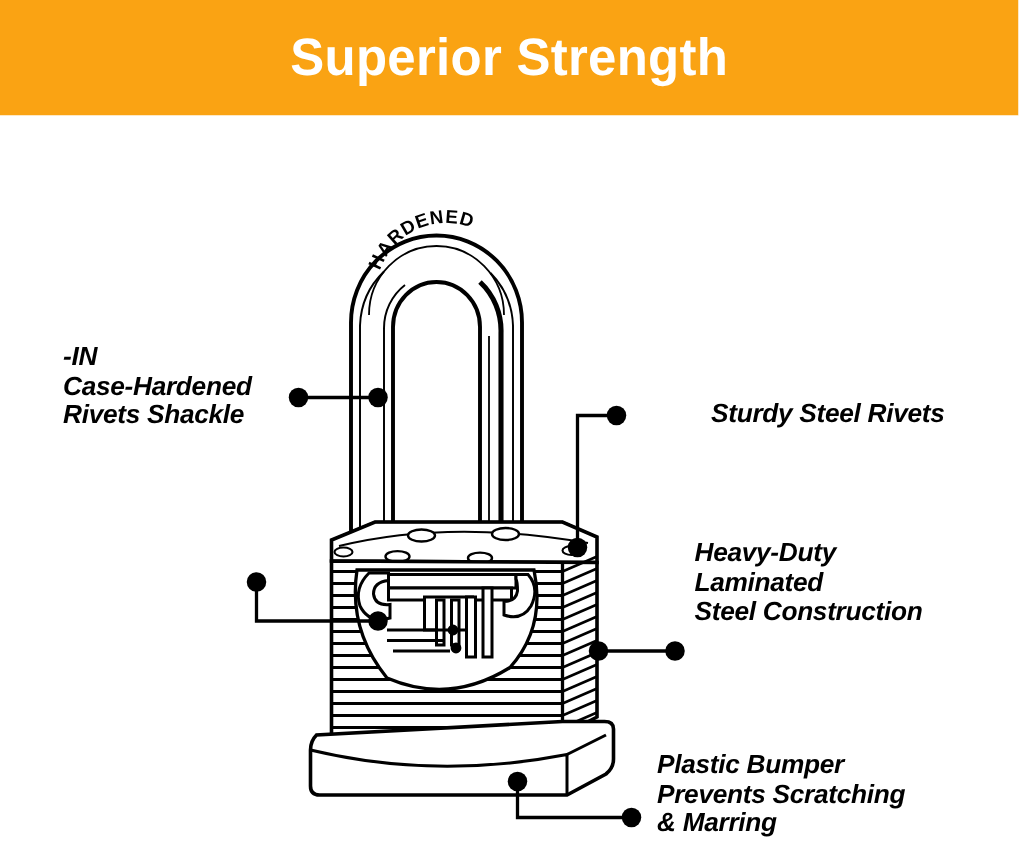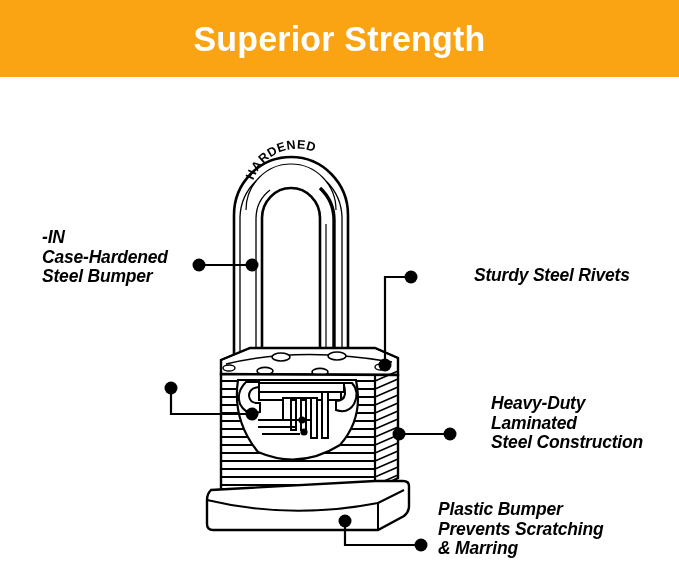--- a/index.html
+++ b/index.html
@@ -66,21 +66,21 @@
     line-height: 1.12;
     color: #000000;
     white-space: pre;
     letter-spacing: -0.2px;
   }
   .callout.right { text-align: left; }
   .callout.left  { text-align: left; }
   .co-shackle  { left: 42px;  top: 228px; }
   .co-pin      { left: 36px;  top: 376px; }
   .co-rivets   { left: 430px; top: 266px; margin-left: 44px; }
-  .co-heavy    { left: 463px; top: 394px; margin-left: 28px; }
+  .co-heavy    { left: 463px; top: 359px; }
   .co-bumper   { left: 438px; top: 485px; margin-top: 15px; }
 </style>
 </head>
 <body>
 
 <div id="page">
 
   <div class="banner">
     <div class="banner-title">Superior Strength</div>
   </div>
@@ -219,21 +219,21 @@
       <circle cx="385" cy="365" r="6.5"></circle>
       <circle cx="399" cy="434" r="6.5"></circle>
       <circle cx="450" cy="434" r="6.5"></circle>
       <circle cx="345" cy="521" r="6.5"></circle>
       <circle cx="421" cy="545" r="6.5"></circle>
     </g>
   </svg>
 
   <div class="callout left co-shackle">-IN
 Case-Hardened
-Steel Bumper</div>
+Rivets Shackle</div>
 
 
   <div class="callout right co-rivets">Sturdy Steel Rivets</div>
 
   <div class="callout right co-heavy">Heavy-Duty
 Laminated
 Steel Construction</div>
 
   <div class="callout right co-bumper">Plastic Bumper
 Prevents Scratching

